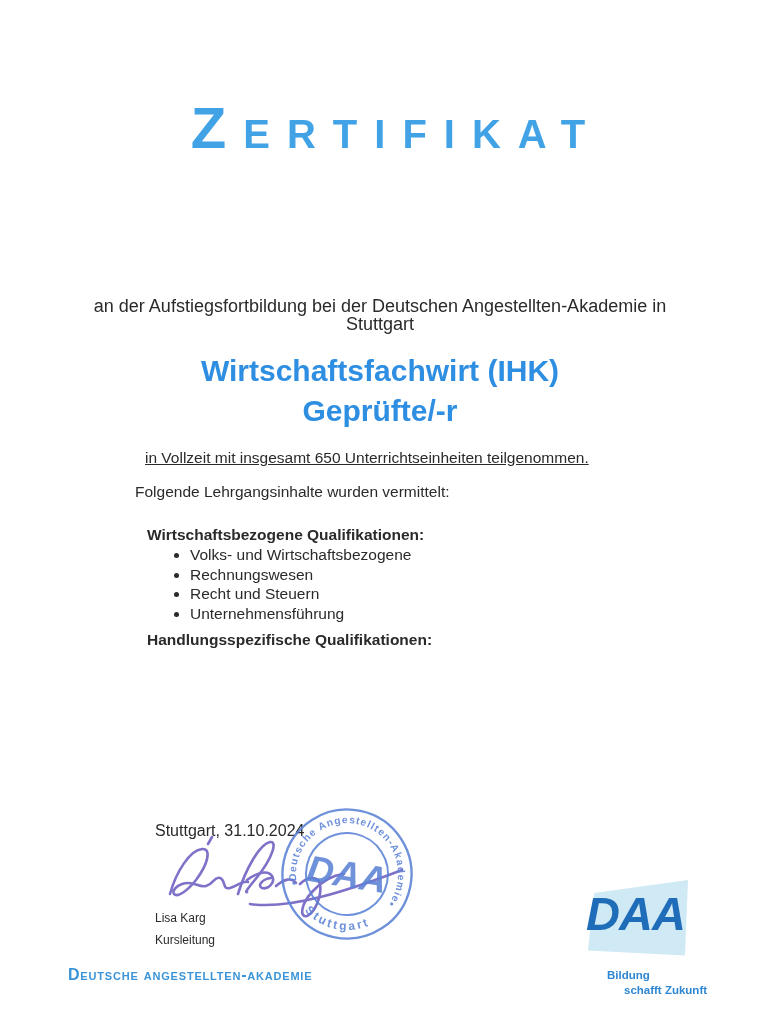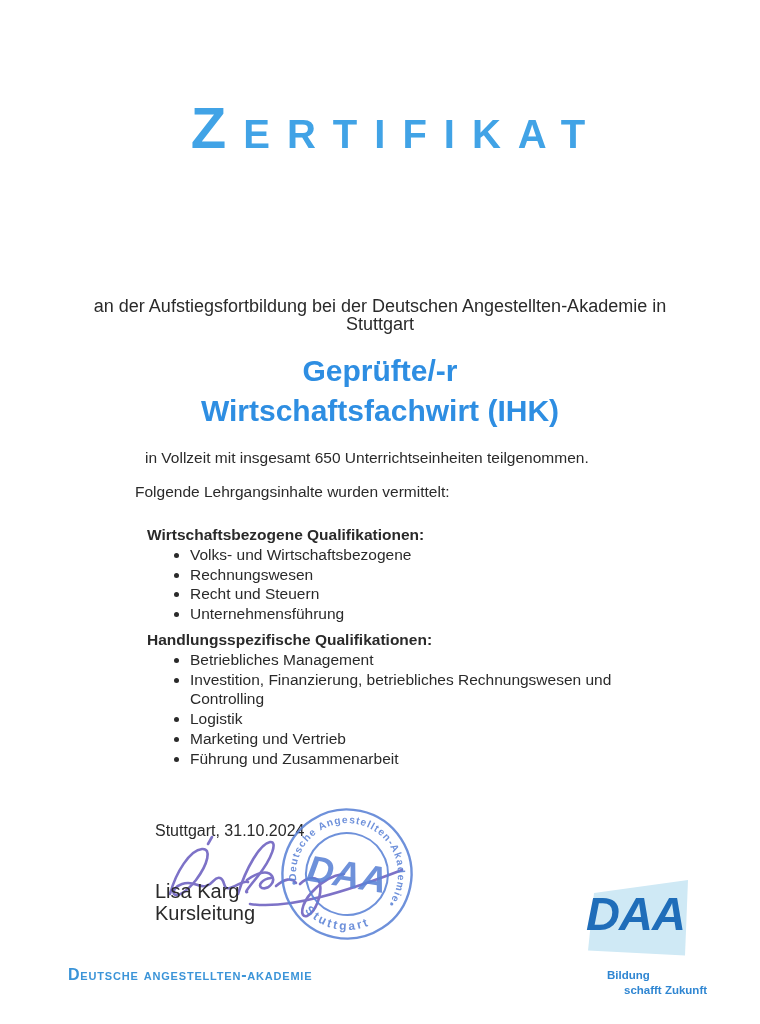--- a/index.html
+++ b/index.html
@@ -32,33 +32,33 @@
     text-align:center; font-size:18px; line-height:18px;
   }
 
   
   .course-title {
     position:absolute; top:351px; left:80px; width:600px;
     text-align:center; color:#2e8ee2; font-weight:700;
     font-size:30px; line-height:40px;
   }
 
-  .participation { position:absolute; top:449px; left:145px; font-size:15.5px; }
+  .participation { position:absolute; top:449px; left:145px; font-size:15.5px;text-decoration:underline; }
   .contents-intro { position:absolute; top:483px; left:135px; font-size:15.5px; }
 
   
   .contents { position:absolute; top:525px; left:147px; width:482px; font-size:15.5px; line-height:19.8px; }
   .contents .section-heading { font-weight:700; }
   .contents .section-heading.second { margin-top:6px; }
   .contents ul { margin:0; padding-left:43px; list-style:disc; }
   .contents li { padding-left:0; }
 
   
   .sig-place-date { position:absolute; top:814px; left:155px; font-size:16px;margin-top:8px; }
-  .signer { position:absolute; top:880px; left:155px; font-size:20px; line-height:22px; }
+  .signer { position:absolute; top:907px; left:155px; font-size:12px; line-height:22px; }
 
   .signature-svg { position:absolute; left:150px; top:828px; width:300px; height:95px; }
 
   
   .stamp-svg { position:absolute; left:277px; top:804px; width:140px; height:140px; opacity:0.88; }
   .stamp-svg text { font-family:"Liberation Sans", sans-serif; fill:#5b82d6; }
 
   
   .footer-org {
     position:absolute; left:68px; top:966px;
@@ -94,44 +94,37 @@
 
   <div class="cert-title">ZERTIFIKAT</div>
 
 
   <div class="intro">
     <div>an der Aufstiegsfortbildung bei der Deutschen Angestellten-Akademie in</div>
     <div>Stuttgart</div>
   </div>
 
   <div class="course-title">
+    <div>Wirtschaftsfachwirt (IHK)</div>
     <div>Geprüfte/-r</div>
-    <div>Wirtschaftsfachwirt (IHK)</div>
   </div>
 
   <div class="participation">in Vollzeit mit insgesamt 650 Unterrichtseinheiten teilgenommen.</div>
 
   <div class="contents-intro">Folgende Lehrgangsinhalte wurden vermittelt:</div>
 
   <div class="contents">
     <div class="section-heading">Wirtschaftsbezogene Qualifikationen:</div>
     <ul>
       <li>Volks- und Wirtschaftsbezogene</li>
       <li>Rechnungswesen</li>
       <li>Recht und Steuern</li>
       <li>Unternehmensführung</li>
     </ul>
     <div class="section-heading second">Handlungsspezifische Qualifikationen:</div>
-    <ul>
-      <li>Betriebliches Management</li>
-      <li>Investition, Finanzierung, betriebliches Rechnungswesen und Controlling</li>
-      <li>Logistik</li>
-      <li>Marketing und Vertrieb</li>
-      <li>Führung und Zusammenarbeit</li>
-    </ul>
   </div>
 
   <div class="sig-place-date">Stuttgart, 31.10.2024</div>
 
   <svg class="signature-svg" viewBox="0 0 300 95" fill="none" stroke="#6f63c2" stroke-width="2.6" stroke-linecap="round" opacity="0.9">
     <path d="M 20 66 C 26 44 40 22 52 21 C 62 20 58 36 46 52 C 38 62 28 70 24 66 C 22 63 26 58 32 56 C 44 52 48 60 56 58 C 64 56 64 48 70 50 C 76 52 72 62 80 60 C 88 58 92 52 98 54"></path>
     <path d="M 58 16 L 62 9"></path>
     <path d="M 88 66 C 96 40 110 16 120 14 C 128 13 122 30 108 48 C 100 58 94 65 97 64"></path>
     <path d="M 97 52 C 108 44 118 42 122 48 C 126 54 118 62 112 60 C 107 58 112 51 121 50"></path>
     <path d="M 126 58 C 134 51 142 49 146 55"></path>

